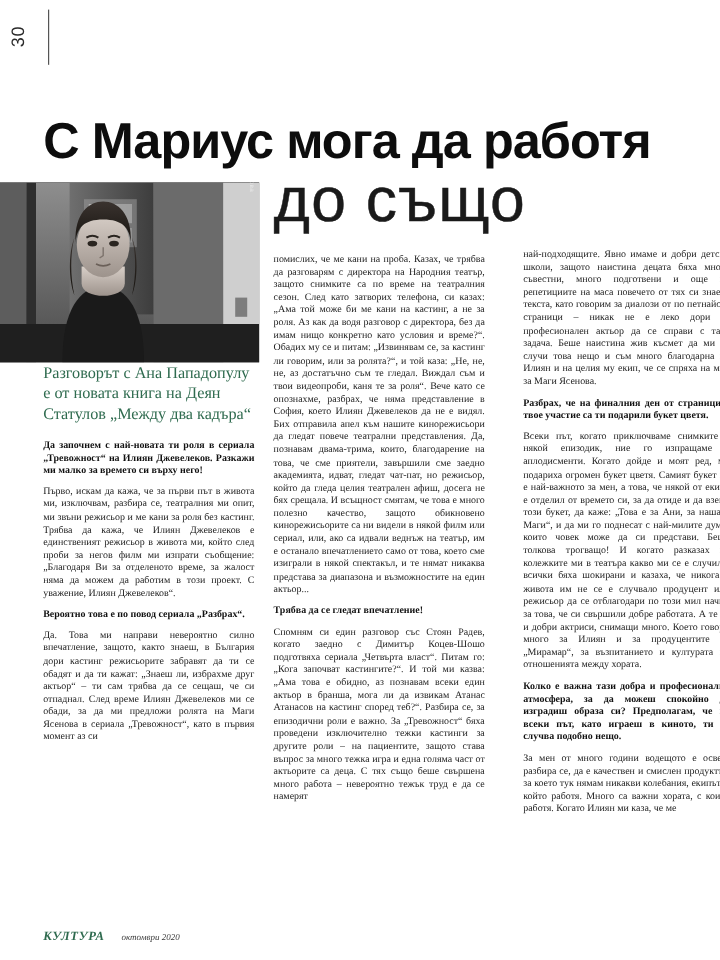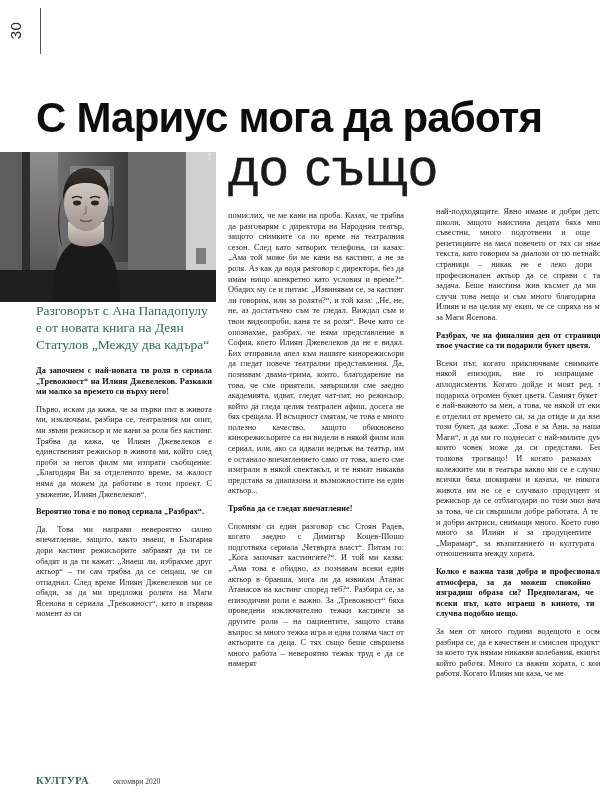--- a/index.html
+++ b/index.html
@@ -113,21 +113,21 @@
     color:#1b1b1b;
     margin:0 0 7px 0;
     text-align:justify;
     hyphens:auto;
   }
   .p:last-child,.q:last-child{margin-bottom:0;}
 
   
   .footer{
     position:absolute;left:36px;bottom:14px;
-    display:flex;align-items:baseline;gap:24px;
+    display:flex;align-items:baseline;gap:14px;font-style:italic;
   }
   .footer-brand{
     font-family:"Liberation Serif", serif;
     font-weight:700;
     font-size:10.5px;
     letter-spacing:.6px;
     color:#2f6b4f;
   }
   .footer-issue{
     font-family:"Liberation Serif", serif;

